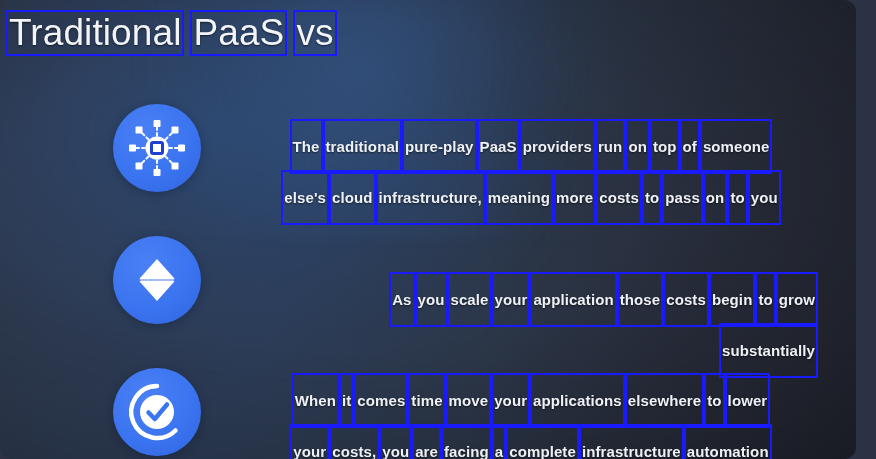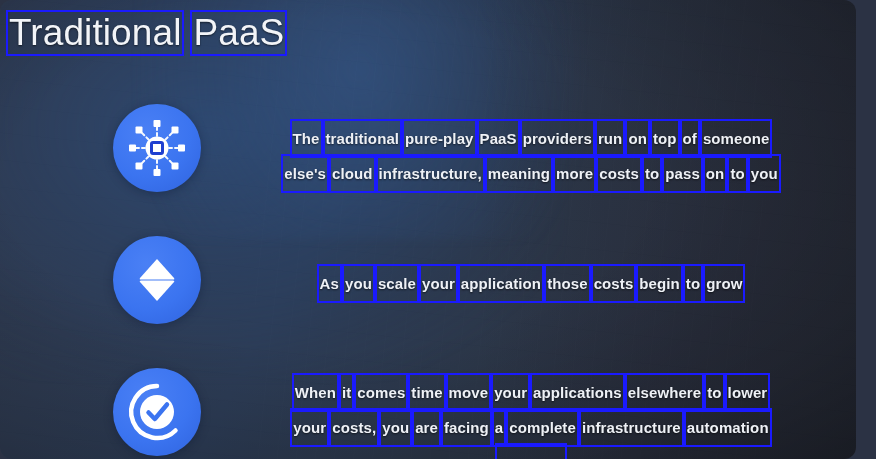--- a/index.html
+++ b/index.html
@@ -159,39 +159,39 @@
   .icon-circle svg { display: block; width: 88px; height: 88px; }
 
   .text-block {
     position: absolute;
     left: 246px;
     width: 570px;
     text-align: center;
   }
 
   #text-1 { top: 17px; }
-  #text-2 { top: 30px; }
+  #text-2 { top: 38px; text-align: right; }
   #text-3 { top: 7px; }
 
   .tline {
     display: block;
     white-space: nowrap;
     line-height: 23px;
     margin-bottom: 0px;
   }
 
   .word {
     display: inline-block;
     font-size: 15px;
     font-weight: 700;
     line-height: 19px;
     color: #eef1f6;
     letter-spacing: 0.1px;
     text-shadow: 0 1px 2px rgba(0,0,0,0.6);
-    padding: 8px 1px;
+    padding: 16px 1px;
     vertical-align: top;
   }
 
   .sp { display: inline-block; width: 4px; }
 
 </style>
 </head>
 <body>
 
 <div id="slide">
@@ -201,20 +201,21 @@
   <div class="bg-glow-b"></div>
   <div class="bg-dark-right"></div>
   <div class="bg-streaks"></div>
   <div class="bg-vignette"></div>
 
   <h1 id="title">
     <span class="title-word ocr">Traditional</span>
     <span class="title-space"></span>
     <span class="title-word ocr">PaaS</span>
     <span class="title-space"></span>
+    <span class="title-word ocr">vs</span>
     <span class="title-space"></span>
     <span class="title-space"></span>
   </h1>
 
   <div class="row" id="row-1">
 
     <div class="icon-circle">
       <svg viewBox="0 0 88 88" xmlns="http://www.w3.org/2000/svg">
         <g stroke="#ffffff" stroke-width="2" stroke-linecap="round" stroke-dasharray="3 3" opacity="0.95">
           <line x1="44" y1="44" x2="44" y2="21"></line>
@@ -257,20 +258,23 @@
       <svg viewBox="0 0 88 88" xmlns="http://www.w3.org/2000/svg">
         <path d="M44 23 L61 42 Q62 43.5 60 43.5 L28 43.5 Q26 43.5 27 42 Z" fill="#ffffff"></path>
         <path d="M44 65 L61 46 Q62 44.5 60 44.5 L28 44.5 Q26 44.5 27 46 Z" fill="#ffffff"></path>
       </svg>
     </div>
 
     <div class="text-block" id="text-2">
       <span class="tline">
         <span class="word ocr">As</span><span class="sp"></span><span class="word ocr">you</span><span class="sp"></span><span class="word ocr">scale</span><span class="sp"></span><span class="word ocr">your</span><span class="sp"></span><span class="word ocr">application</span><span class="sp"></span><span class="word ocr">those</span><span class="sp"></span><span class="word ocr">costs</span><span class="sp"></span><span class="word ocr">begin</span><span class="sp"></span><span class="word ocr">to</span><span class="sp"></span><span class="word ocr">grow</span>
       </span>
+      <span class="tline">
+        <span class="word ocr">substantially</span>
+      </span>
     </div>
   </div>
 
   <div class="row" id="row-3">
 
     <div class="icon-circle">
       <svg viewBox="0 0 88 88" xmlns="http://www.w3.org/2000/svg">
         <path d="M44 18 A26 26 0 1 0 62.5 62.5" fill="none" stroke="#ffffff" stroke-width="4.5" stroke-linecap="round"></path>
         <circle cx="44" cy="44" r="17" fill="#ffffff"></circle>
         <path d="M35.5 44.5 L41.8 51 L54 36.5" fill="none" stroke="#3b74f0" stroke-width="4.5" stroke-linecap="round" stroke-linejoin="round"></path>

